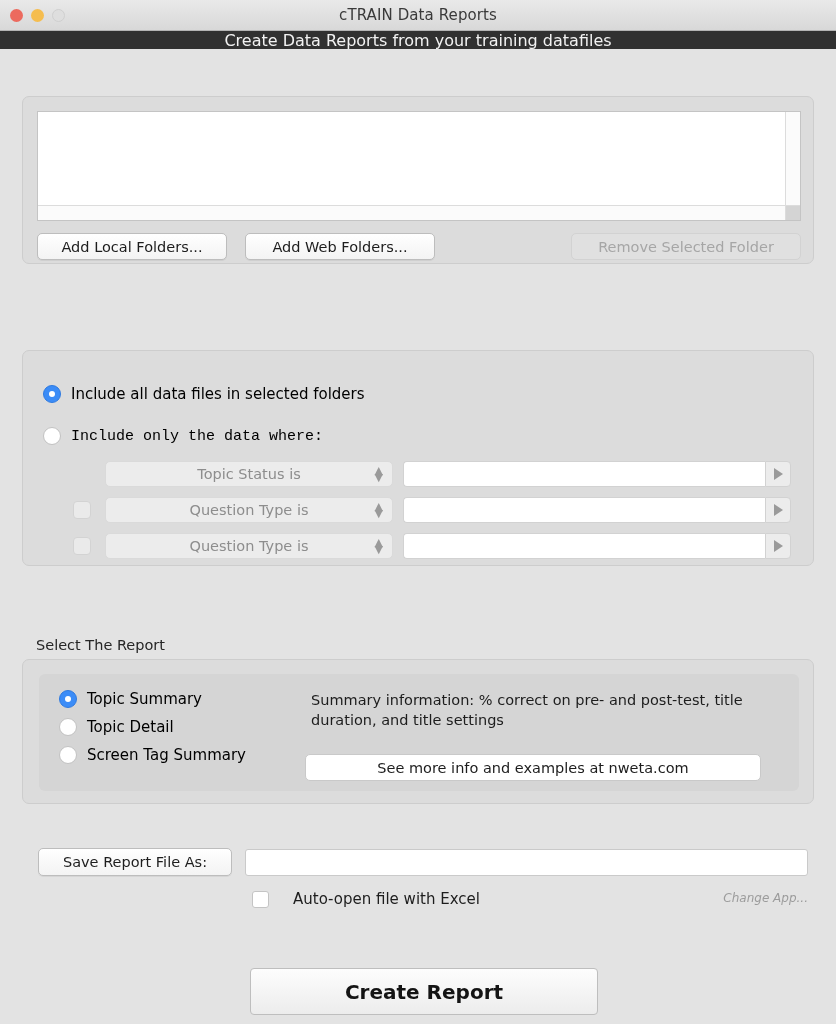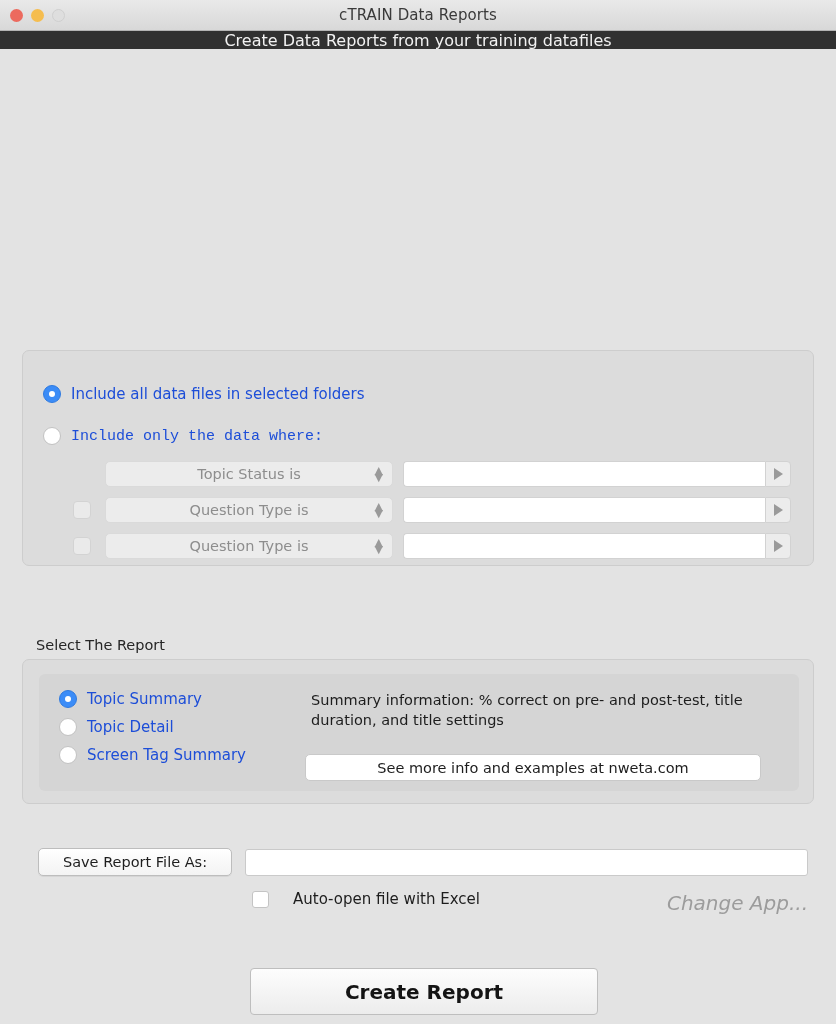--- a/index.html
+++ b/index.html
@@ -175,21 +175,21 @@
     border-color: #2f7ae0;
   }
   .radio.on::after {
     content: "";
     position: absolute;
     left: 5px; top: 5px;
     width: 6px; height: 6px;
     border-radius: 50%;
     background: #ffffff;
   }
-  .radio-label { font-size: 15px; color: #1d4ed8; }
+  .radio-label { font-size: 15px; color: #000000; }
 
   #radio-all  { left: 20px; top: 34px; }
   #radio-only { left: 20px; top: 76px; font-family: Liberation Mono, monospace; }
 
   .filter-row {
     position: absolute;
     left: 50px;
     height: 26px;
     display: flex;
     align-items: center;
@@ -343,21 +343,21 @@
     background: #ffffff;
     border: 1px solid #c4c4c4;
     border-radius: 3px;
   }
   .autoopen-label { font-size: 15px; color: #1d1d1d; }
 
   #change-app {
     position: absolute;
     right: 28px;
     top: 891px;
-    font-size: 20px;
+    font-size: 12px;
     font-style: italic;
     color: #9c9c9c;
   }
 
   
   #btn-create {
     position: absolute;
     left: 250px;
     top: 968px;
     width: 348px;
@@ -384,20 +384,32 @@
       <span class="light zoom"></span>
     </div>
     <div class="window-title">cTRAIN Data Reports</div>
   </div>
 
   <div class="banner">
     <div class="banner-text">Create Data Reports from your training datafiles</div>
   </div>
 
   <div class="group" id="grp-folders">
+    <div class="panel">
+
+      <div class="listbox">
+        <div class="vscroll"></div>
+        <div class="hscroll"></div>
+        <div class="scroll-corner"></div>
+      </div>
+
+      <button class="btn" id="btn-add-local">Add Local Folders...</button>
+      <button class="btn" id="btn-add-web">Add Web Folders...</button>
+      <button class="btn disabled" id="btn-remove">Remove Selected Folder</button>
+    </div>
   </div>
 
   <div class="group" id="grp-files">
     <div class="panel">
 
       <div class="radio-row" id="radio-all">
         <span class="radio on"></span>
         <span class="radio-label">Include all data files in selected folders</span>
       </div>
 

